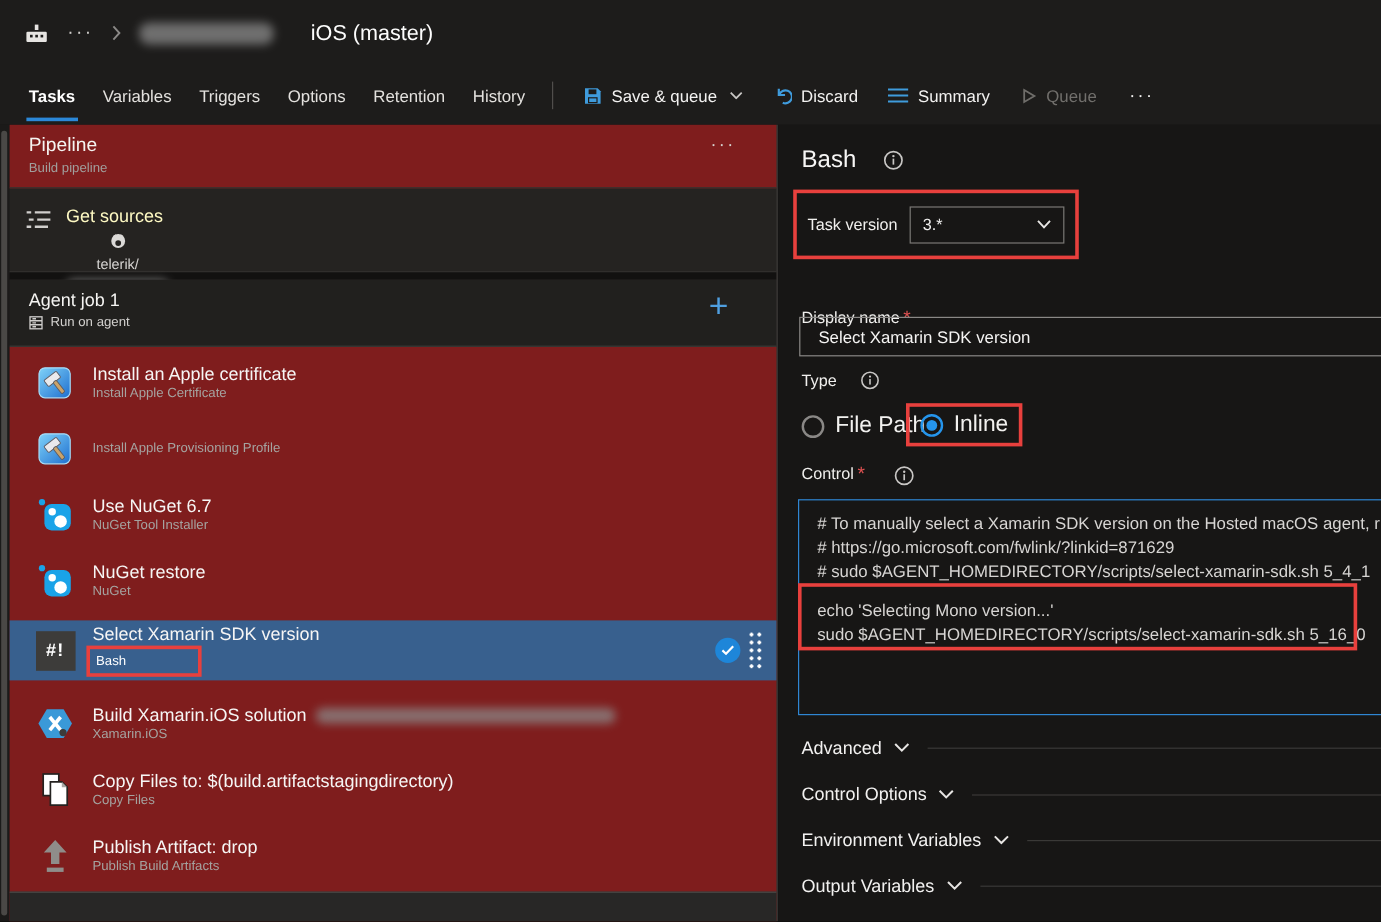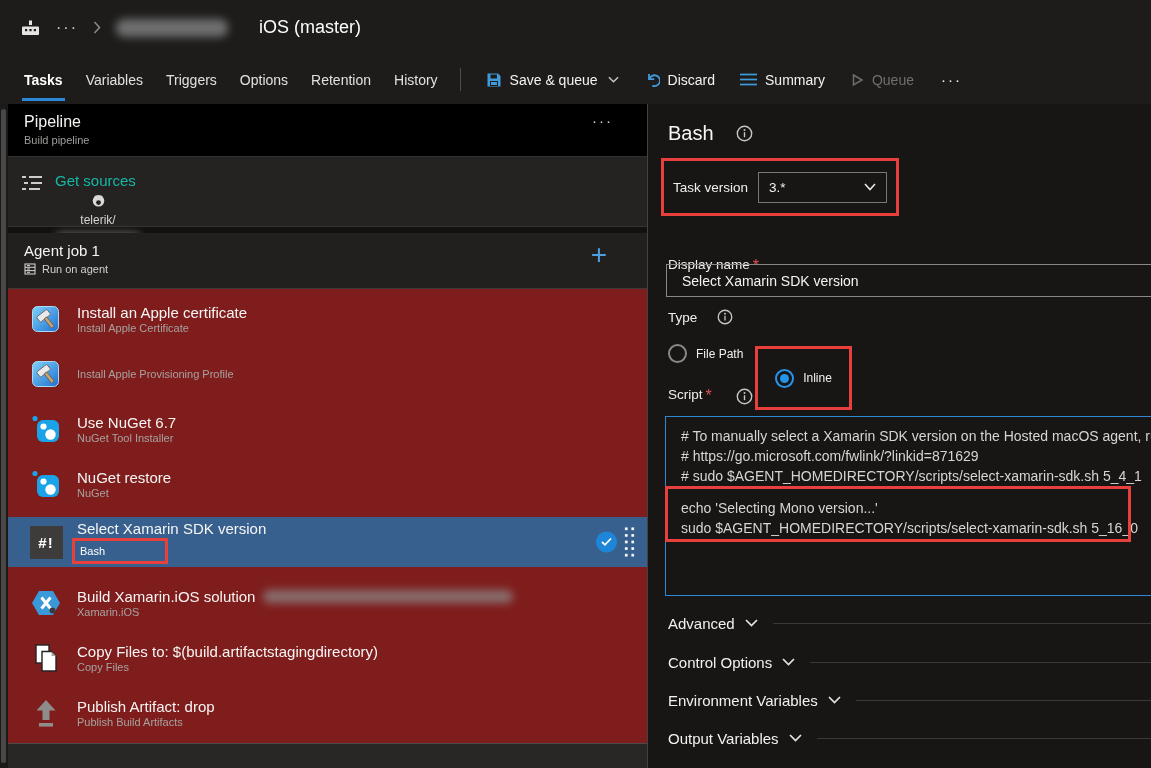--- a/index.html
+++ b/index.html
@@ -30,27 +30,27 @@
   .tool{display:flex;align-items:center;gap:8px;font-size:14px;color:#f3f2f1;white-space:nowrap;}
   .tool .chev{color:#c8c6c4;margin-left:2px;display:flex;}
   .tool.disabled{color:#716f6c;}
   .toolbar-more{color:#f3f2f1;font-size:15px;letter-spacing:2px;margin-left:2px;}
 
   
   .left-scroll{position:absolute;left:0;top:104px;bottom:0;width:8px;background:#1b1a19;}
   .left-scroll .thumb{position:absolute;left:1px;top:5px;bottom:5px;width:5px;background:#4a4846;border-radius:3px;}
   .leftpanel{position:absolute;left:8px;top:104px;width:640px;bottom:0;border-right:1px solid #44423f;display:flex;flex-direction:column;background:#242220;}
 
-  .card-pipeline{height:53px;background:#000000;border-bottom:1px solid #343230;position:relative;padding:9px 16px;flex:none;}
+  .card-pipeline{height:53px;background:#7f1d1d;border-bottom:1px solid #343230;position:relative;padding:9px 16px;flex:none;}
   .cp-title{font-size:16px;color:#f5f4f2;}
   .cp-sub{font-size:11px;color:#a19f9d;margin-top:3px;}
   .cp-more{position:absolute;right:34px;top:8px;font-size:15px;letter-spacing:2px;color:#d6d4d1;}
 
   .card-sources{height:70px;background:#252321;border-bottom:1px solid #343230;display:flex;padding:15px 0 0 14px;gap:11px;flex:none;}
-  .gs-title{font-size:15px;color:#14b8a6;}
+  .gs-title{font-size:15px;color:#fef9c3;}
   .gs-meta{display:flex;align-items:center;gap:6px;margin-top:5px;font-size:12px;color:#d6d4d2;flex-direction:column;}
   .blob-repo{width:86px;height:13px;}
   .gs-branch{margin-left:18px;display:flex;align-items:center;gap:5px;}
 
   .gap-strip{height:6px;background:#121110;flex:none;}
 
   .card-agent{height:56px;background:#21201e;border-bottom:1px solid #3c3a37;position:relative;padding:9px 16px;flex:none;}
   .aj-title{font-size:15px;color:#f5f4f2;}
   .aj-meta{display:flex;align-items:flex-start;gap:6px;font-size:11px;color:#d2d0ce;margin-top:4px;}
   .aj-plus{position:absolute;right:40px;top:6px;font-size:28px;font-weight:300;color:#4f9fe0;cursor:pointer;}
@@ -76,25 +76,25 @@
   .rp-title{font-size:20px;color:#f7f6f5;}
   .redbox1{position:absolute;left:12px;top:54px;width:238px;height:58px;border:3px solid var(--red);display:flex;align-items:center;padding:0 9px;gap:10px;}
   .lbl{font-size:13.5px;color:#f0efed;white-space:nowrap;}
   .req{color:#e05252;margin-left:3px;}
   .tv-select{width:129px;height:31px;border:1px solid #7a7875;display:flex;align-items:center;justify-content:space-between;padding:0 10px;cursor:pointer;flex:none;}
   .tv-value{font-size:13.5px;color:#f3f2f1;}
   .dn-label{position:absolute;left:19px;top:153px;display:flex;}
   .dn-input{position:absolute;left:17px;top:160px;right:-5px;height:33px;border:1px solid #8a8886;background:transparent;color:#f5f4f3;font-size:14px;padding:0 0 0 15px;font-family:inherit;}
   .type-label{position:absolute;left:19px;top:205px;display:flex;align-items:center;gap:20px;}
   .group-filepath{position:absolute;left:19px;top:240px;display:flex;align-items:center;gap:9px;}
-  .redbox2{position:absolute;left:106px;top:242px;width:97px;height:64px;border:3px solid var(--red);display:flex;align-items:center;justify-content:center;gap:9px;}
+  .redbox2{position:absolute;left:106px;top:232px;width:97px;height:36px;border:3px solid var(--red);display:flex;align-items:center;justify-content:center;gap:9px;}
   .radio{width:19px;height:19px;border-radius:50%;border:2px solid #8a8886;flex:none;}
   .radio.on{border-color:#2595ec;position:relative;}
   .radio.on::after{content:"";position:absolute;inset:3px;border-radius:50%;background:#2595ec;}
-  .radio-lbl{font-size:12px;color:#f2f1ef;white-space:nowrap;}
+  .radio-lbl{font-size:19px;color:#f2f1ef;white-space:nowrap;}
   .script-label{position:absolute;left:19px;top:283px;display:flex;align-items:center;gap:24px;}
   .script-box{position:absolute;left:16px;top:312px;right:-5px;height:180px;border:1px solid #2f86d3;padding:9px 0 0 15px;font-size:14px;line-height:20px;color:#d7d5d3;}
   .sline{white-space:pre;overflow:hidden;}
   .sline.blank{height:12px;}
   .redbox3{position:absolute;left:-1px;top:69px;width:466px;height:56px;border:3px solid var(--red);}
   .section{position:absolute;left:19px;right:0;height:20px;display:flex;align-items:center;cursor:pointer;}
   .sec-label{font-size:15px;color:#f2f1f0;white-space:nowrap;}
   .sec-chev{margin-left:10px;display:flex;color:#e6e4e2;}
   .sec-line{flex:1;height:1px;background:#3a3937;margin-left:15px;}
   .s-adv{top:509px;} .s-ctl{top:548px;} .s-env{top:586px;} .s-out{top:624px;}
@@ -439,21 +439,21 @@
       <span class="radio"></span>
       <span class="radio-lbl">File Path</span>
     </div>
     <div class="redbox2">
       <span class="radio on"></span>
       <span class="radio-lbl">Inline</span>
     </div>
 
     <div class="script-label">
       <span style="display:flex;">
-        <span class="lbl">Script</span>
+        <span class="lbl">Control</span>
         <span class="req">*</span>
       </span>
       <span>
         <svg width="17" height="17" viewBox="0 0 17 17">
             <circle cx="8.5" cy="8.5" r="7.2" fill="none" stroke="#c8c6c4" stroke-width="1.4"></circle>
             <circle cx="8.5" cy="5.1" r="1" fill="#c8c6c4"></circle>
             <rect x="7.8" y="7.2" width="1.4" height="5" fill="#c8c6c4"></rect>
           </svg>
       </span>
     </div>

